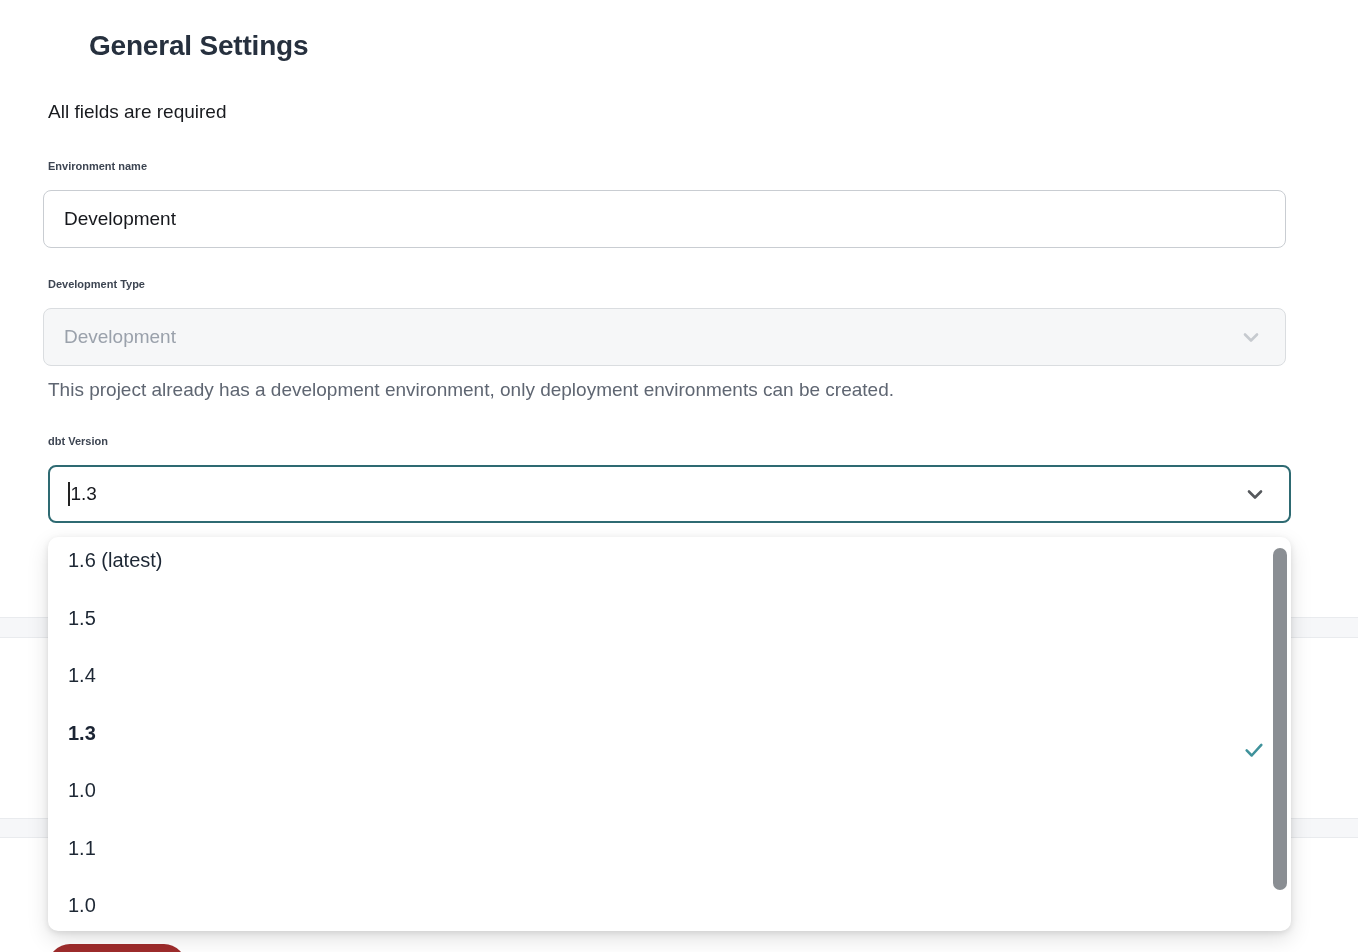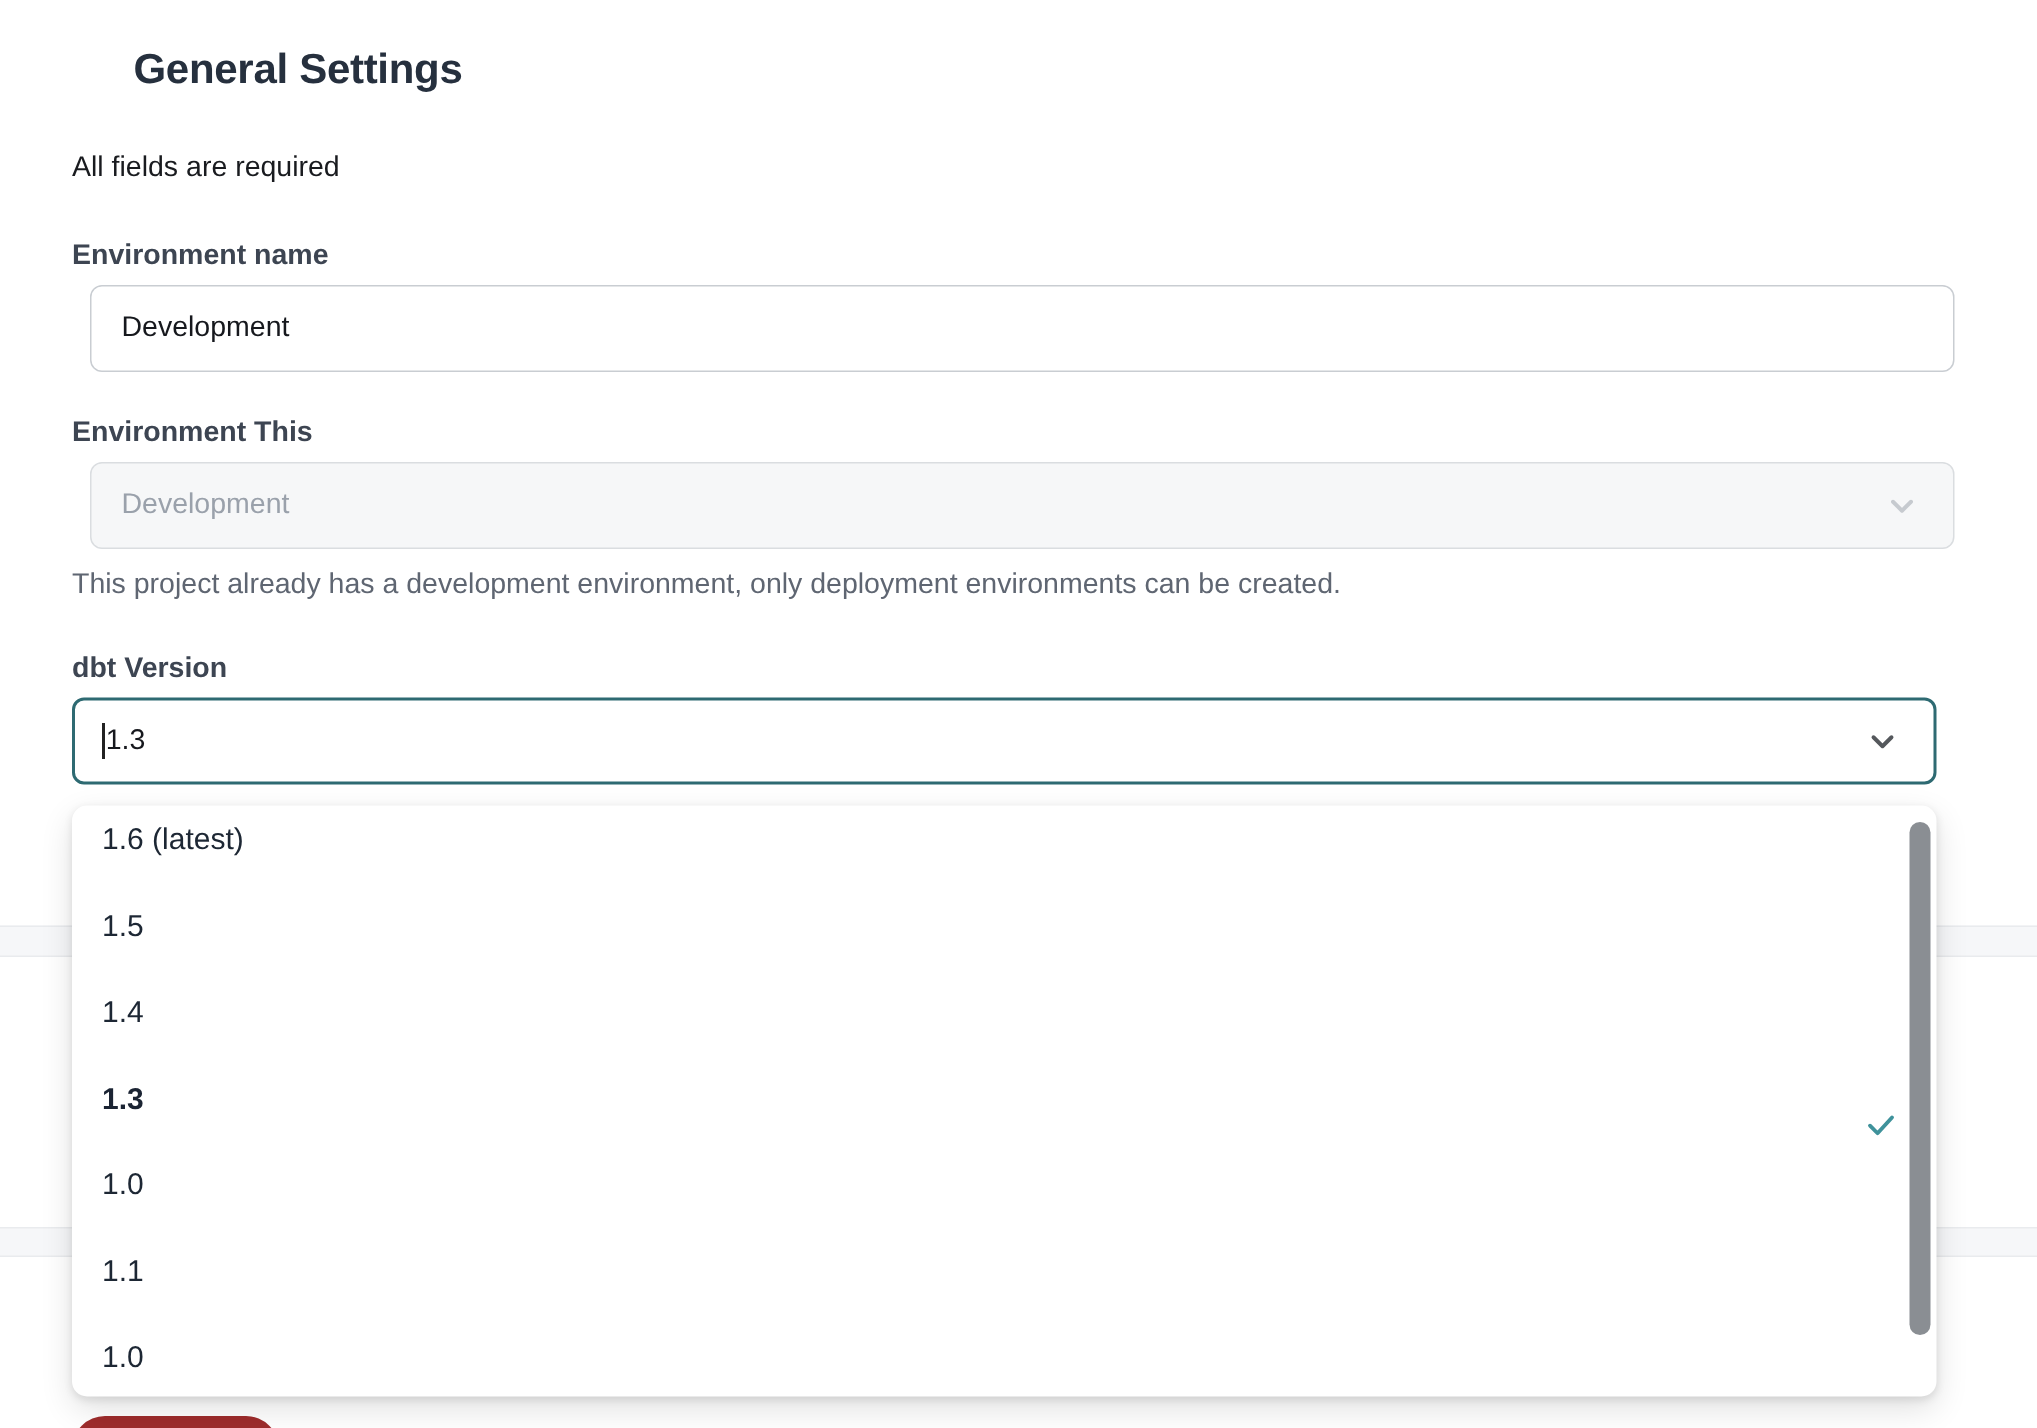--- a/index.html
+++ b/index.html
@@ -30,28 +30,28 @@
     letter-spacing: -0.2px;
     margin-left: 41px;
   }
   .page-subtitle {
     position: absolute; top: 85px; left: 48px;
     font-size: 19px; color: #191b1f; margin-top: 16px;
   }
 
   .field-label {
     position: absolute; left: 48px;
-    font-size: 19px; font-weight: 700; color: #3d4552;
+    font-size: 11px; font-weight: 700; color: #3d4552;
   }
   .lbl-env-name { top: 160px; }
   .lbl-env-type { top: 278px; }
   .lbl-dbt-version { top: 435px; text-align: center; }
 
   .text-input, .select-box {
-    position: absolute; left: 60px; width: 1243px; height: 58px;
+    position: absolute; left: 43px; width: 1243px; height: 58px;
     border-radius: 8px;
     font-size: 19px;
     display: flex; align-items: center;
     padding: 16px 20px;
   }
   .text-input {
     top: 190px;
     background: #ffffff;
     border: 1px solid #c9cdd2;
     color: #16181d;
@@ -137,21 +137,21 @@
   <div class="section-gap gap-2"></div>
 
   <h1 class="page-title">General Settings</h1>
   <div class="page-subtitle">All fields are required</div>
 
   <label class="field-label lbl-env-name">Environment name</label>
   <div class="text-input">
     <span>Development</span>
   </div>
 
-  <label class="field-label lbl-env-type">Environment This</label>
+  <label class="field-label lbl-env-type">Development Type</label>
   <div class="select-box disabled">
     <span>Development</span>
     <span class="chevron">
       <svg viewBox="0 0 24 24" fill="none" stroke="#c6cacf" stroke-width="2.6" stroke-linecap="round" stroke-linejoin="round">
           <polyline points="6,9.5 12,15.5 18,9.5"></polyline>
         </svg>
     </span>
   </div>
   <div class="helper-text">This project already has a development environment, only deployment environments can be created.</div>
 

